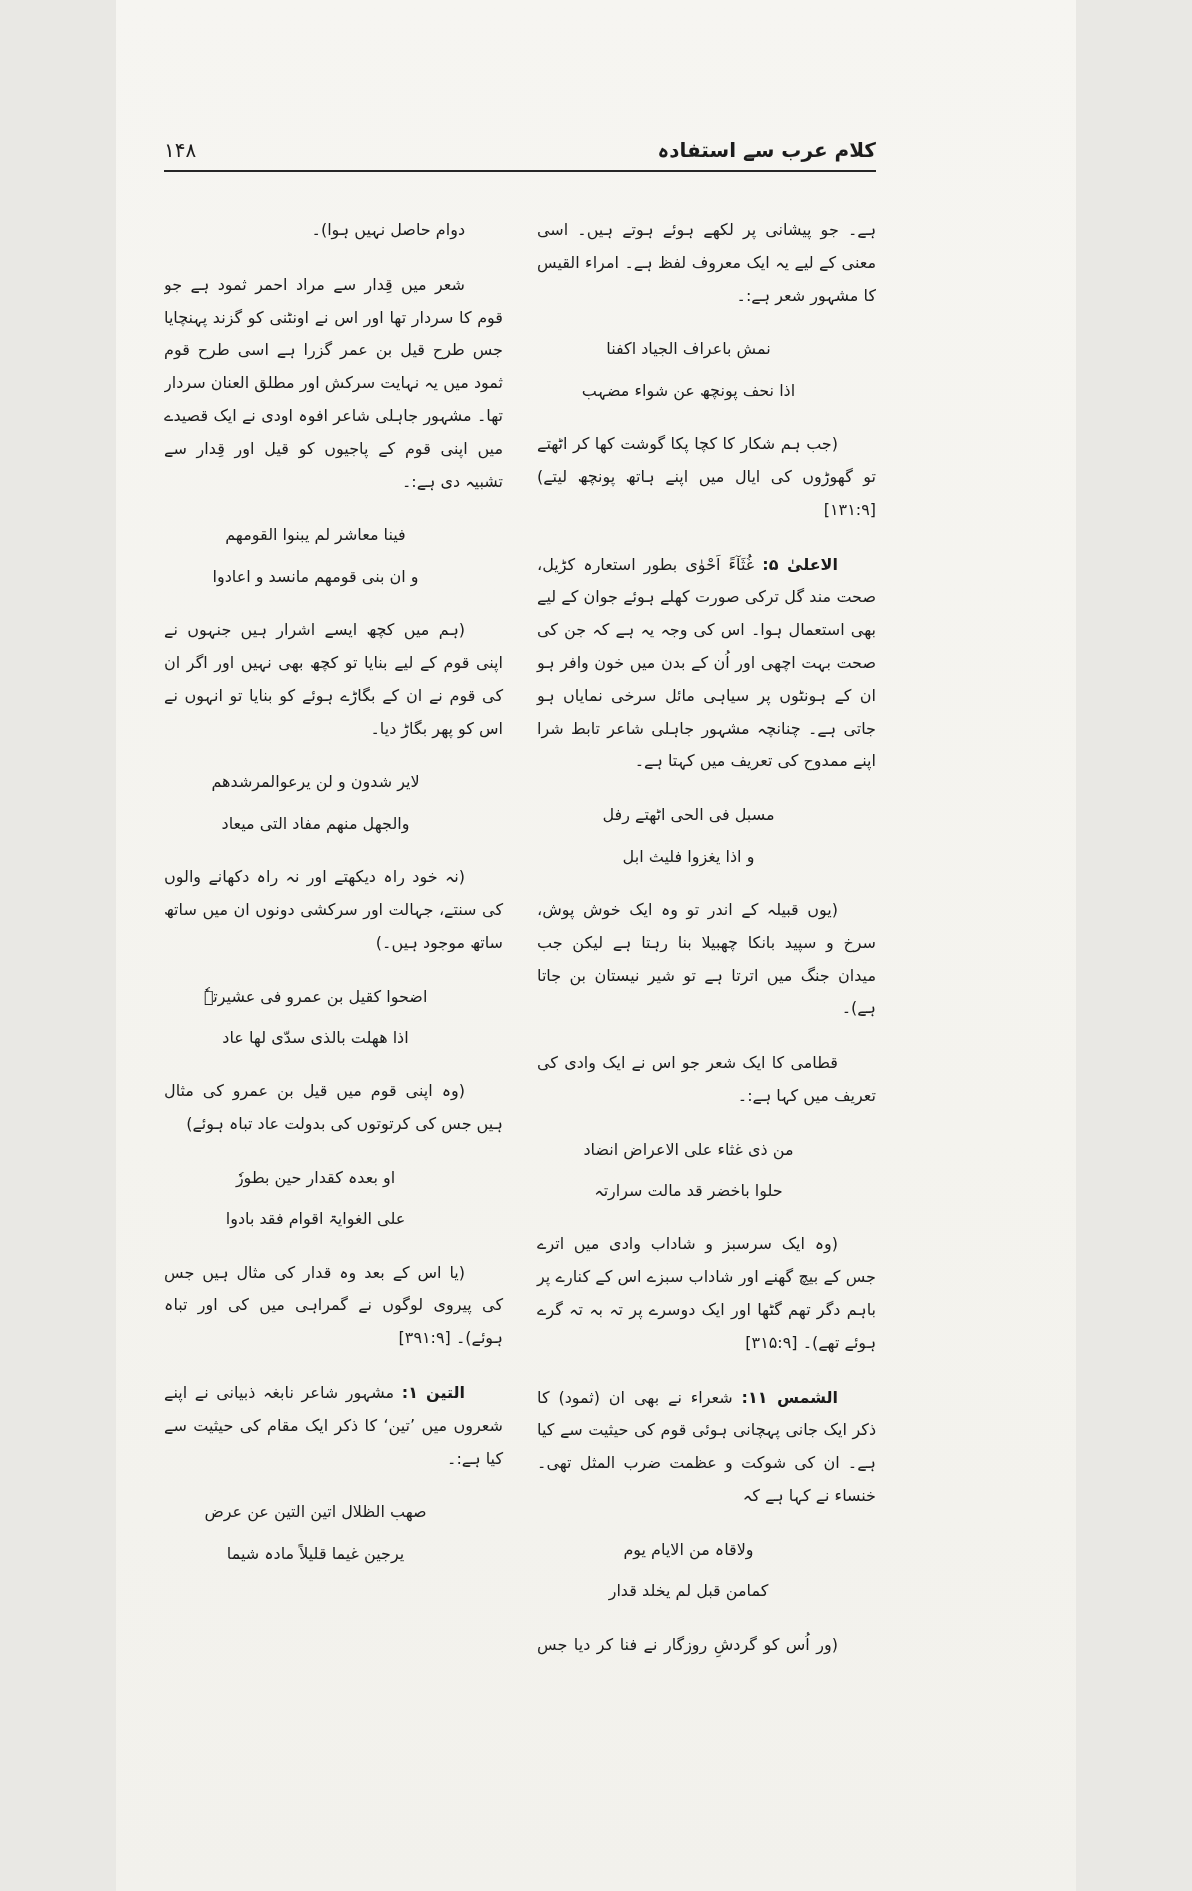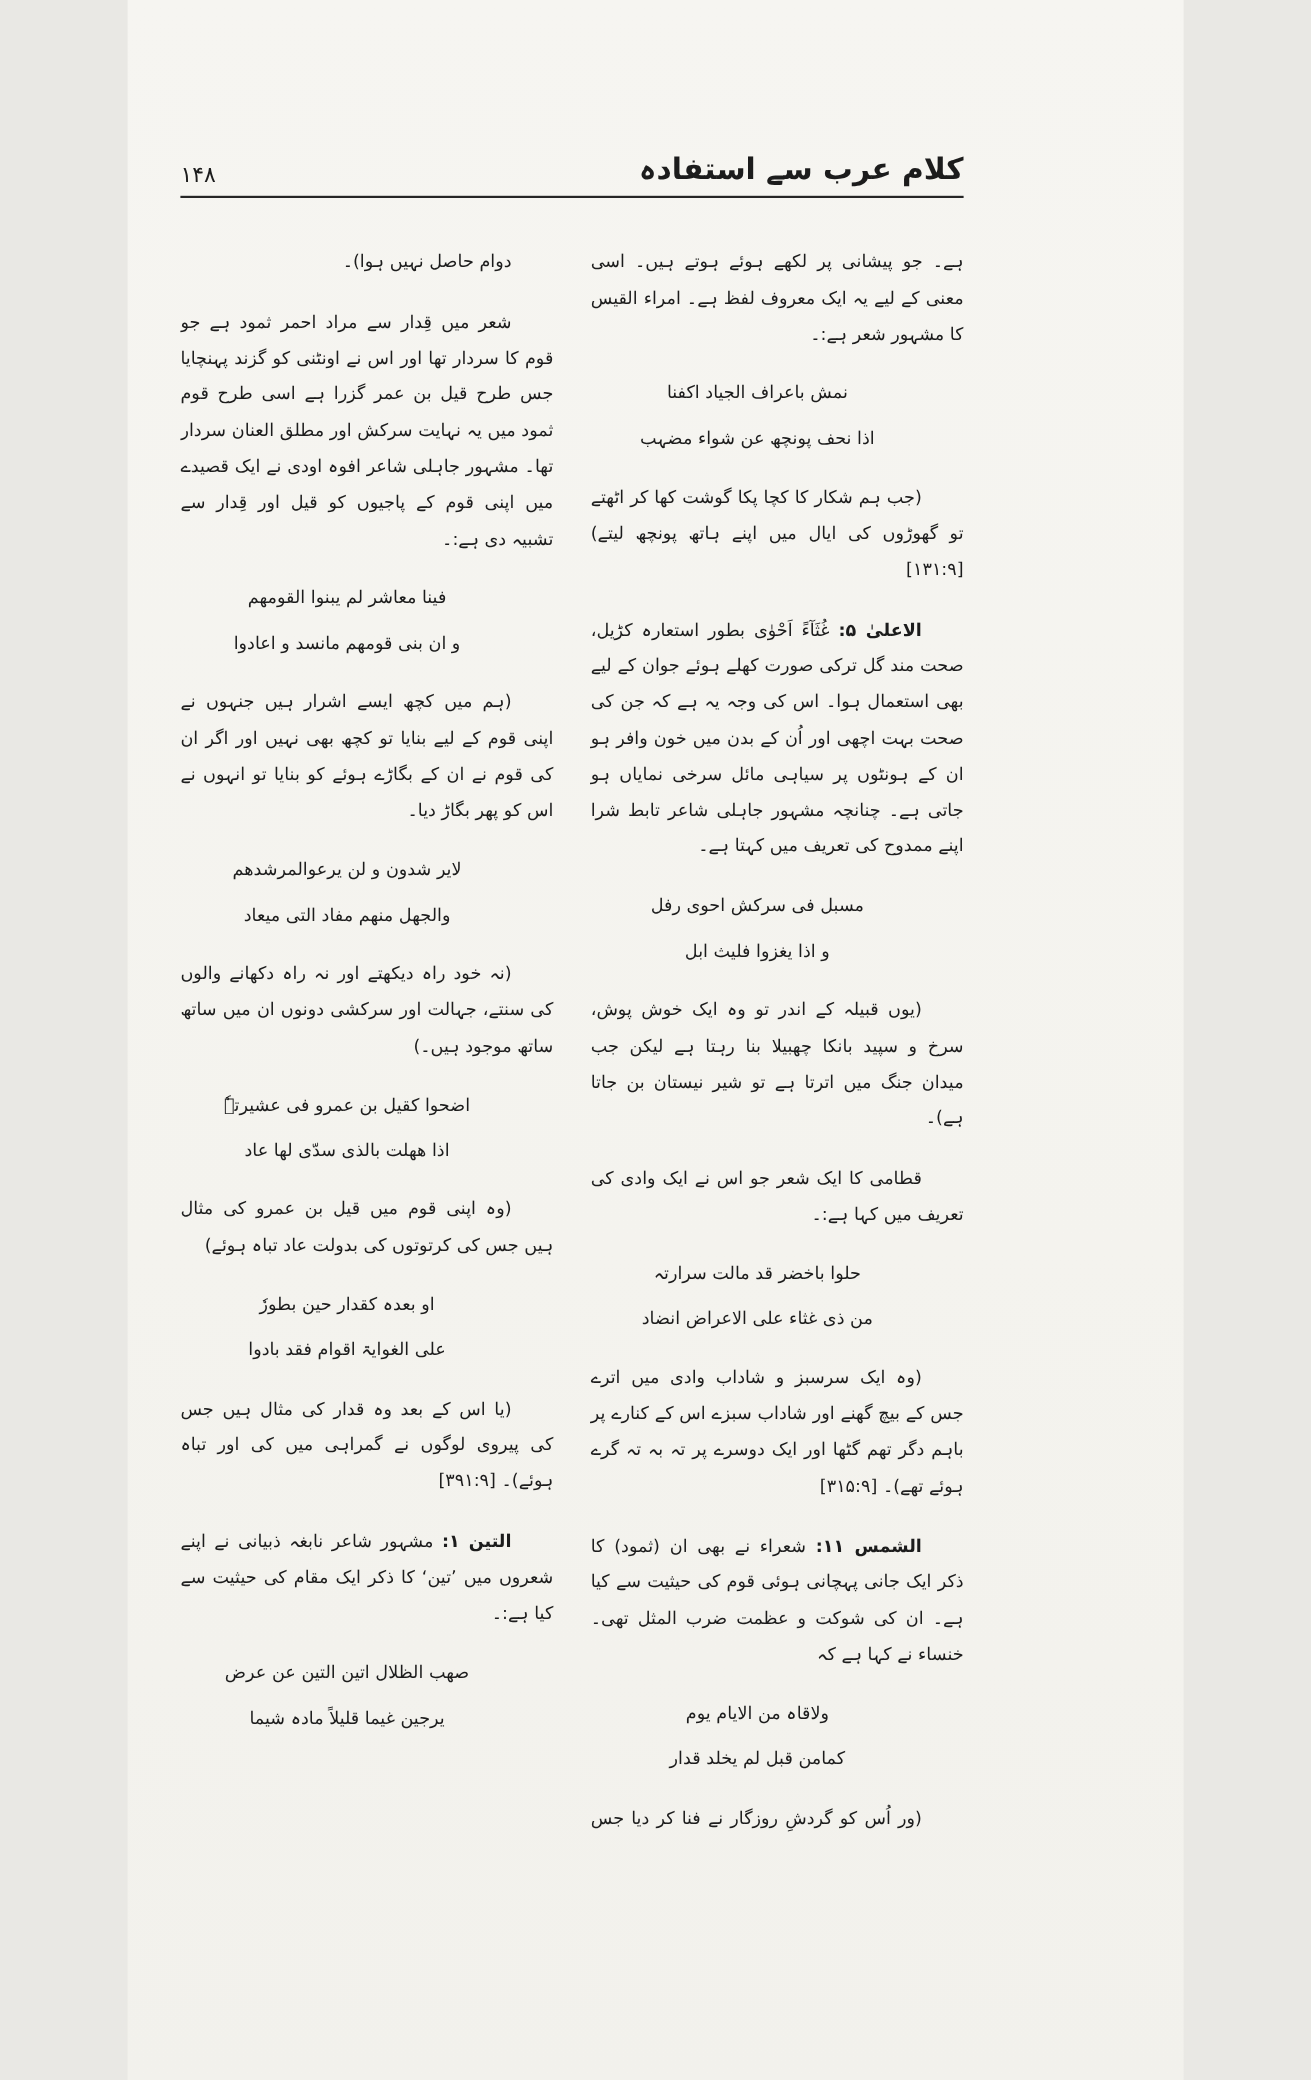--- a/index.html
+++ b/index.html
@@ -26,21 +26,21 @@
     justify-content: space-between;
     align-items: flex-end;
     padding-bottom: 8px;
   }
   .page-number {
     font-size: 20px;
     letter-spacing: 2px;
     direction: rtl;
   }
   .page-title {
-    font-size: 27px;
+    font-size: 20px;
     font-weight: 700;
     direction: rtl;
   }
   .header-rule {
     border-bottom: 2px solid #262626;
     margin-bottom: 20px;
   }
   .columns {
     display: flex;
     direction: rtl;
@@ -88,26 +88,26 @@
   <div class="header-rule"></div>
 
   <div class="columns">
 
     <div class="column">
       <p class="para flush">ہے۔ جو پیشانی پر لکھے ہوئے ہوتے ہیں۔ اسی معنی کے لیے یہ ایک معروف لفظ ہے۔ امراء القیس کا مشہور شعر ہے:۔</p>
       <p class="verse">نمش باعراف الجیاد اکفنا</p>
       <p class="verse">اذا نحف پونچھ عن شواء مضہب</p>
       <p class="para">(جب ہم شکار کا کچا پکا گوشت کھا کر اٹھتے تو گھوڑوں کی ایال میں اپنے ہاتھ پونچھ لیتے) [۱۳۱:۹]</p>
       <p class="para"><span class="lead">الاعلیٰ ۵:</span><span> غُثَآءً اَحْوٰی بطور استعارہ کڑیل، صحت مند گل ترکی صورت کھلے ہوئے جوان کے لیے بھی استعمال ہوا۔ اس کی وجہ یہ ہے کہ جن کی صحت بہت اچھی اور اُن کے بدن میں خون وافر ہو ان کے ہونٹوں پر سیاہی مائل سرخی نمایاں ہو جاتی ہے۔ چنانچہ مشہور جاہلی شاعر تابط شرا اپنے ممدوح کی تعریف میں کہتا ہے۔</span></p>
-      <p class="verse">مسبل فی سرکش احوی رفل</p>
+      <p class="verse">مسبل فی الحی اٹھتے رفل</p>
       <p class="verse">و اذا یغزوا فلیث ابل</p>
       <p class="para">(یوں قبیلہ کے اندر تو وہ ایک خوش پوش، سرخ و سپید بانکا چھبیلا بنا رہتا ہے لیکن جب میدان جنگ میں اترتا ہے تو شیر نیستان بن جاتا ہے)۔</p>
       <p class="para">قطامی کا ایک شعر جو اس نے ایک وادی کی تعریف میں کہا ہے:۔</p>
+      <p class="verse">من ذی غثاء علی الاعراض انضاد</p>
       <p class="verse">حلوا باخضر قد مالت سرارتہ</p>
-      <p class="verse">من ذی غثاء علی الاعراض انضاد</p>
       <p class="para">(وہ ایک سرسبز و شاداب وادی میں اترے جس کے بیچ گھنے اور شاداب سبزے اس کے کنارے پر باہم دگر تھم گٹھا اور ایک دوسرے پر تہ بہ تہ گرے ہوئے تھے)۔ [۳۱۵:۹]</p>
       <p class="para"><span class="lead">الشمس ۱۱:</span><span> شعراء نے بھی ان (ثمود) کا ذکر ایک جانی پہچانی ہوئی قوم کی حیثیت سے کیا ہے۔ ان کی شوکت و عظمت ضرب المثل تھی۔ خنساء نے کہا ہے کہ</span></p>
       <p class="verse">ولاقاہ من الایام یوم</p>
       <p class="verse">کمامن قبل لم یخلد قدار</p>
       <p class="para">(ور اُس کو گردشِ روزگار نے فنا کر دیا جس طرح اس سے پہلے قِدار کو</p>
     </div>
 
     <div class="column">
       <p class="para">دوام حاصل نہیں ہوا)۔</p>
       <p class="para">شعر میں قِدار سے مراد احمر ثمود ہے جو قوم کا سردار تھا اور اس نے اونٹنی کو گزند پہنچایا جس طرح قیل بن عمر گزرا ہے اسی طرح قوم ثمود میں یہ نہایت سرکش اور مطلق العنان سردار تھا۔ مشہور جاہلی شاعر افوہ اودی نے ایک قصیدے میں اپنی قوم کے پاجیوں کو قیل اور قِدار سے تشبیہ دی ہے:۔</p>

